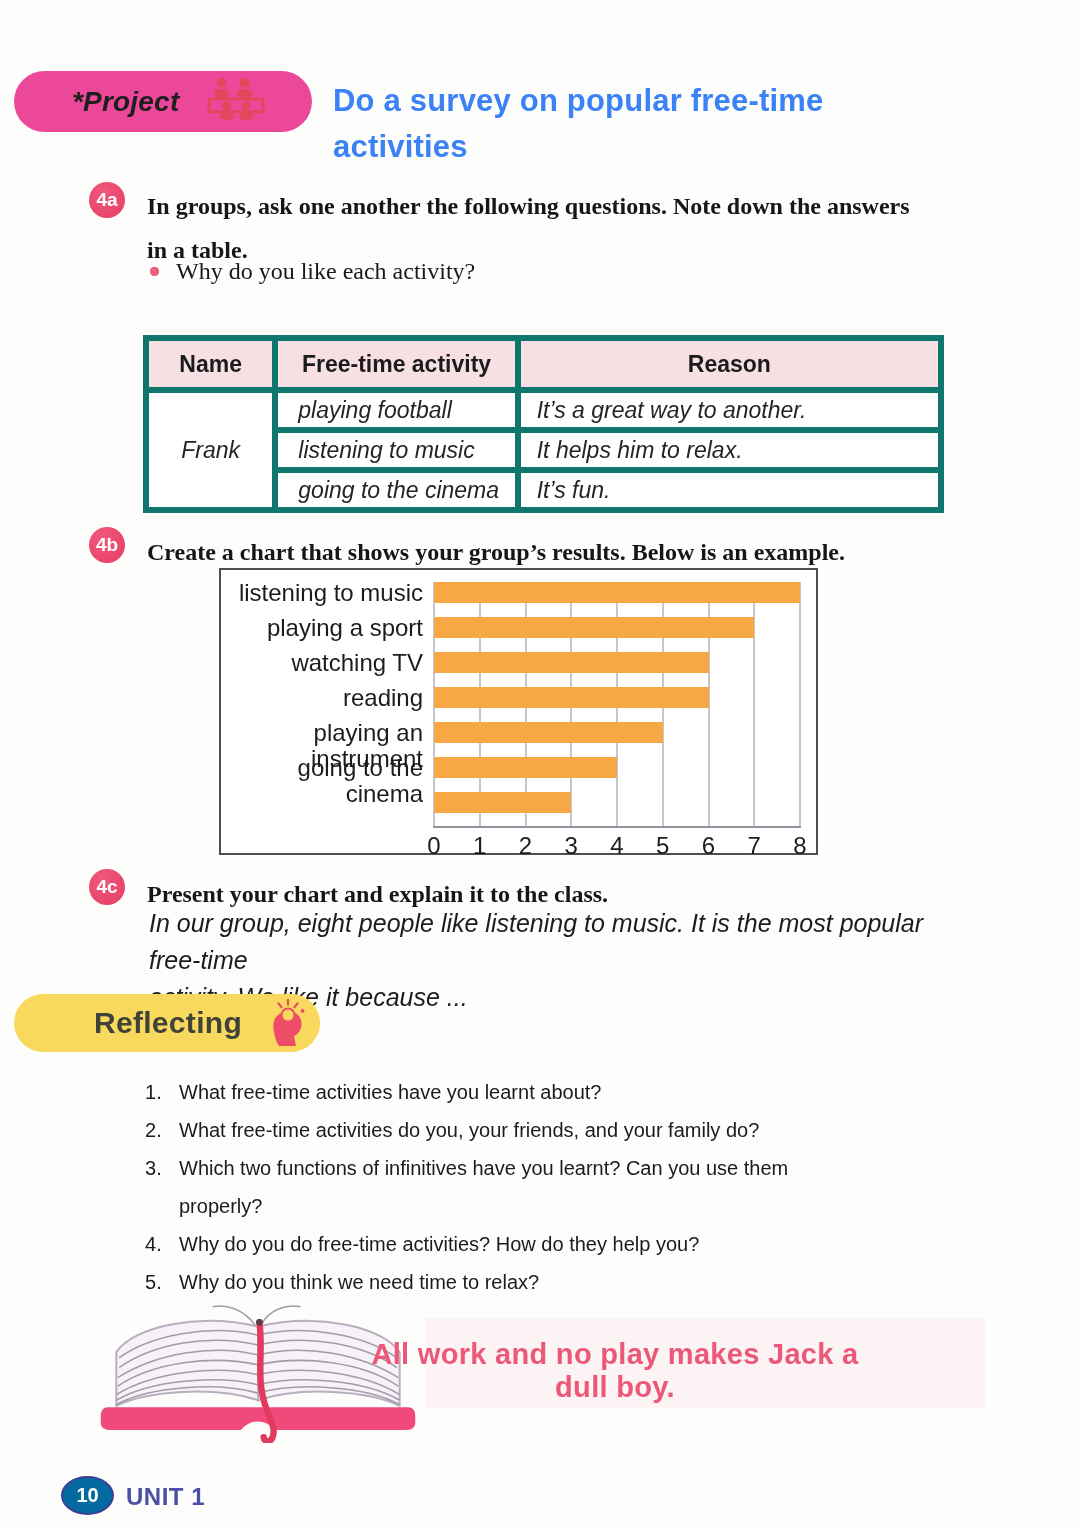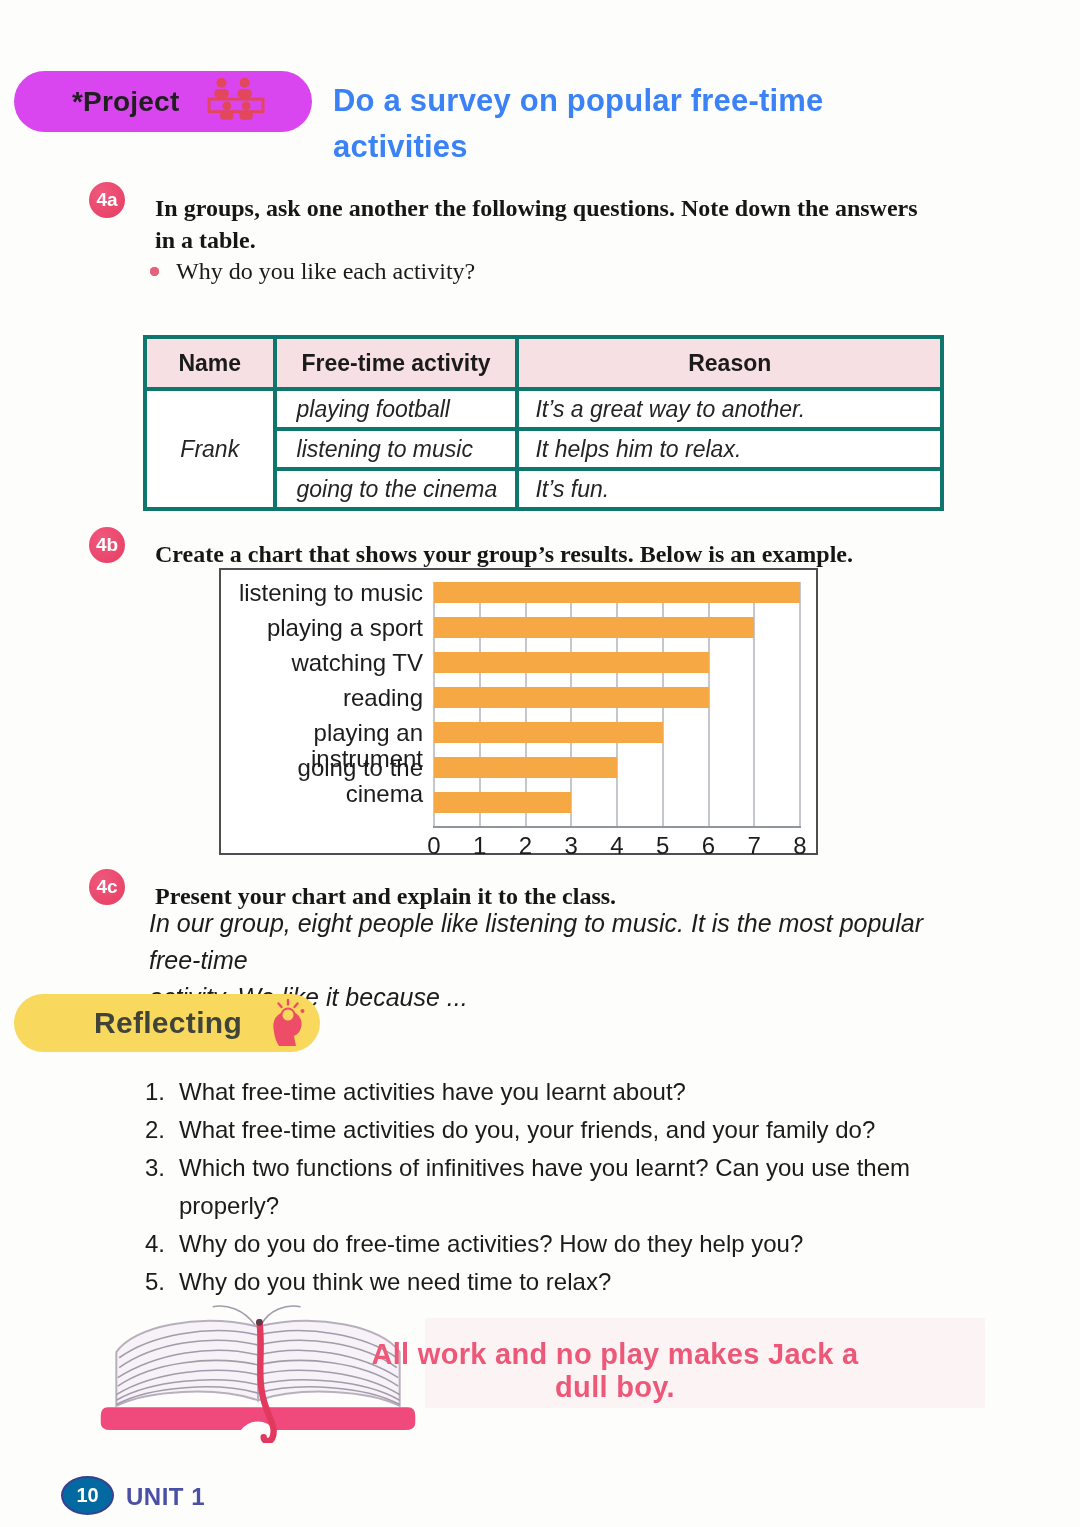--- a/index.html
+++ b/index.html
@@ -9,60 +9,60 @@
     font-family:"Liberation Sans",sans-serif;
     color:#1e1e1e;
     position:relative;
     overflow:hidden;
   }
   .abs{position:absolute;}
 
   
   .project-pill{
     left:14px;top:71px;width:298px;height:61px;
-    background:#d946ef;border-radius:32px;
-    display:flex;align-items:center;gap:26px;padding-left:58px;box-sizing:border-box;
+    background:#ec4899;border-radius:32px;
+    display:flex;align-items:center;gap:26px;padding-left:58px;box-sizing:border-box;font-style:italic;
   }
   .project-label{font-weight:700;font-size:28px;color:#1f1f1f;letter-spacing:.2px;}
   .main-title{
     left:333px;top:78px;width:580px;margin:0;
     font-size:31px;line-height:46px;font-weight:700;color:#3b82f6;
     white-space:pre-line;letter-spacing:.2px;
   }
 
   
   .badge{
     width:36px;height:36px;border-radius:50%;
     background:radial-gradient(circle at 35% 30%, #f0587c, #e63d62);
     color:#fff;font-weight:700;font-size:19px;
     display:flex;align-items:center;justify-content:center;
     box-sizing:border-box;
   }
   .instr{
     font-family:"Liberation Serif",serif;font-weight:700;
-    font-size:24px;line-height:32px;color:#161616;
-    white-space:pre-line;margin:12px;
+    font-size:24px;line-height:44px;color:#161616;
+    white-space:pre-line;margin:4px;
   }
 
   
   .bullets{left:150px;top:254px;margin:0;padding:0;list-style:none;
     font-family:"Liberation Serif",serif;font-size:24px;color:#191919;}
   .bullets li{position:relative;padding-left:26px;line-height:34px;}
   .bullets li .dot{
     position:absolute;left:0;top:13px;width:9px;height:9px;border-radius:50%;
     background:#e8607b;
   }
 
   
   .survey-table{
     left:143px;top:335px;width:801px;
     border-collapse:collapse;background:#fff;
     font-size:23px;
   }
-  .survey-table th,.survey-table td{border:4px solid #0f766e;box-sizing:border-box;}
+  .survey-table th,.survey-table td{border:6px solid #0f766e;box-sizing:border-box;}
   .survey-table th{
     background:#f6e0e4;height:52px;font-weight:700;color:#1b1b1b;text-align:center;
   }
   .survey-table td{
     height:40px;font-style:italic;color:#242424;padding:0 0 0 20px;text-align:left;
   }
   .survey-table td.name-cell{text-align:center;padding:0;}
   .survey-table td.reason-cell{padding-left:16px;}
   .col-name{width:130px;}.col-activity{width:244px;}.col-reason{width:427px;}
 
@@ -93,21 +93,21 @@
   
   .reflect-pill{
     left:14px;top:994px;width:306px;height:58px;border-radius:30px;
     background:#f8d95e;display:flex;align-items:center;gap:24px;
     padding-left:80px;box-sizing:border-box;
   }
   .reflect-title{font-weight:700;font-size:30px;color:#40433a;letter-spacing:.3px;}
 
   .questions{
     left:145px;top:1073px;width:830px;margin:0;padding:0;list-style:none;
-    font-size:24px;color:#1b1b1b;counter-reset:q;
+    font-size:20px;color:#1b1b1b;counter-reset:q;
   }
   .questions li{
     position:relative;padding-left:34px;line-height:38px;white-space:pre-line;
   }
   .questions li::before{
     counter-increment:q;content:counter(q) ".";
     position:absolute;left:0;top:0;
   }
 
   

